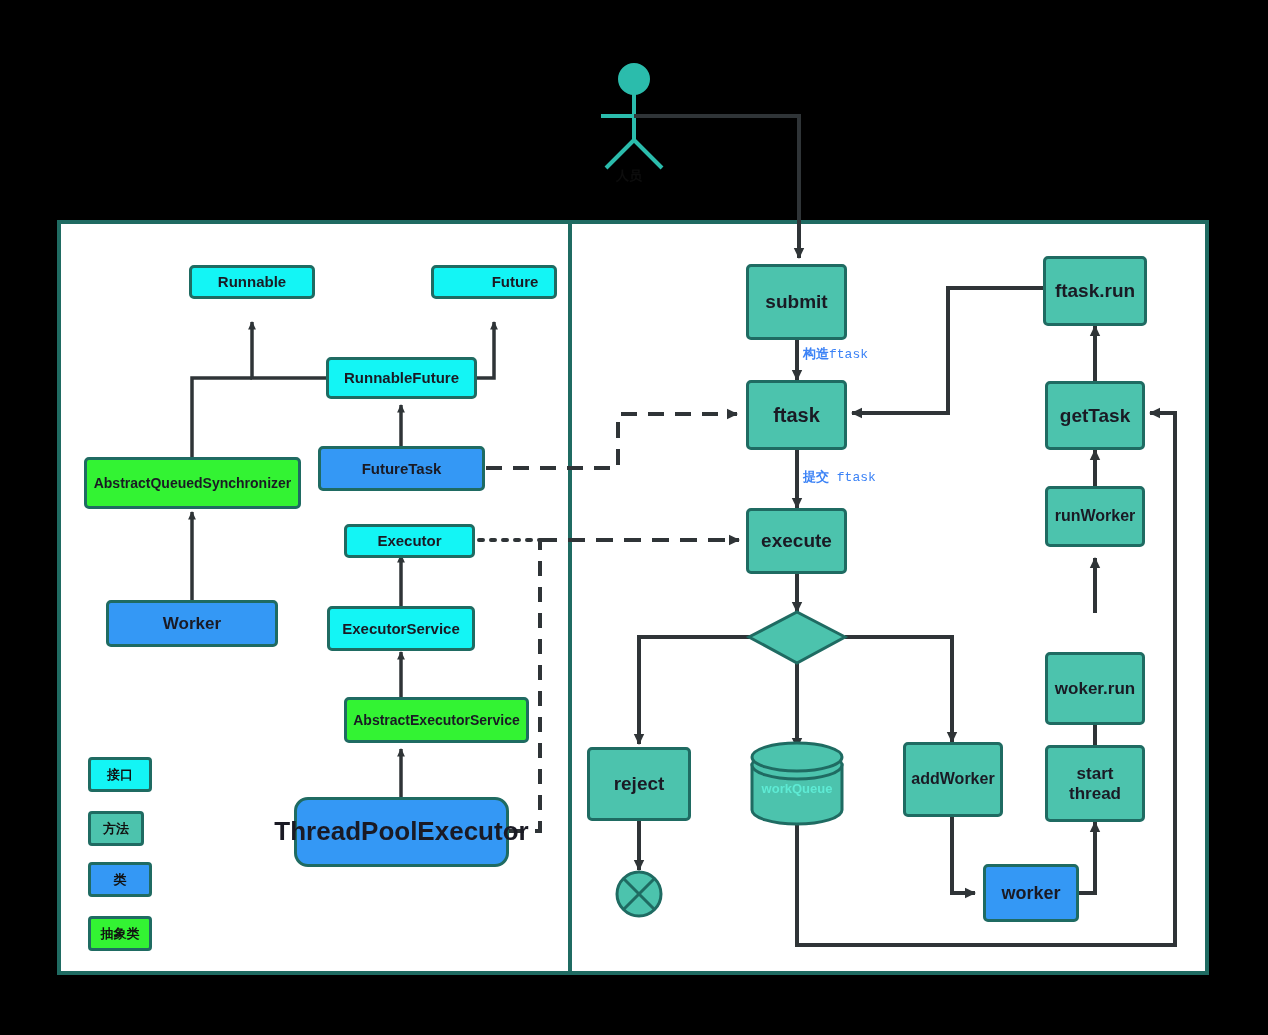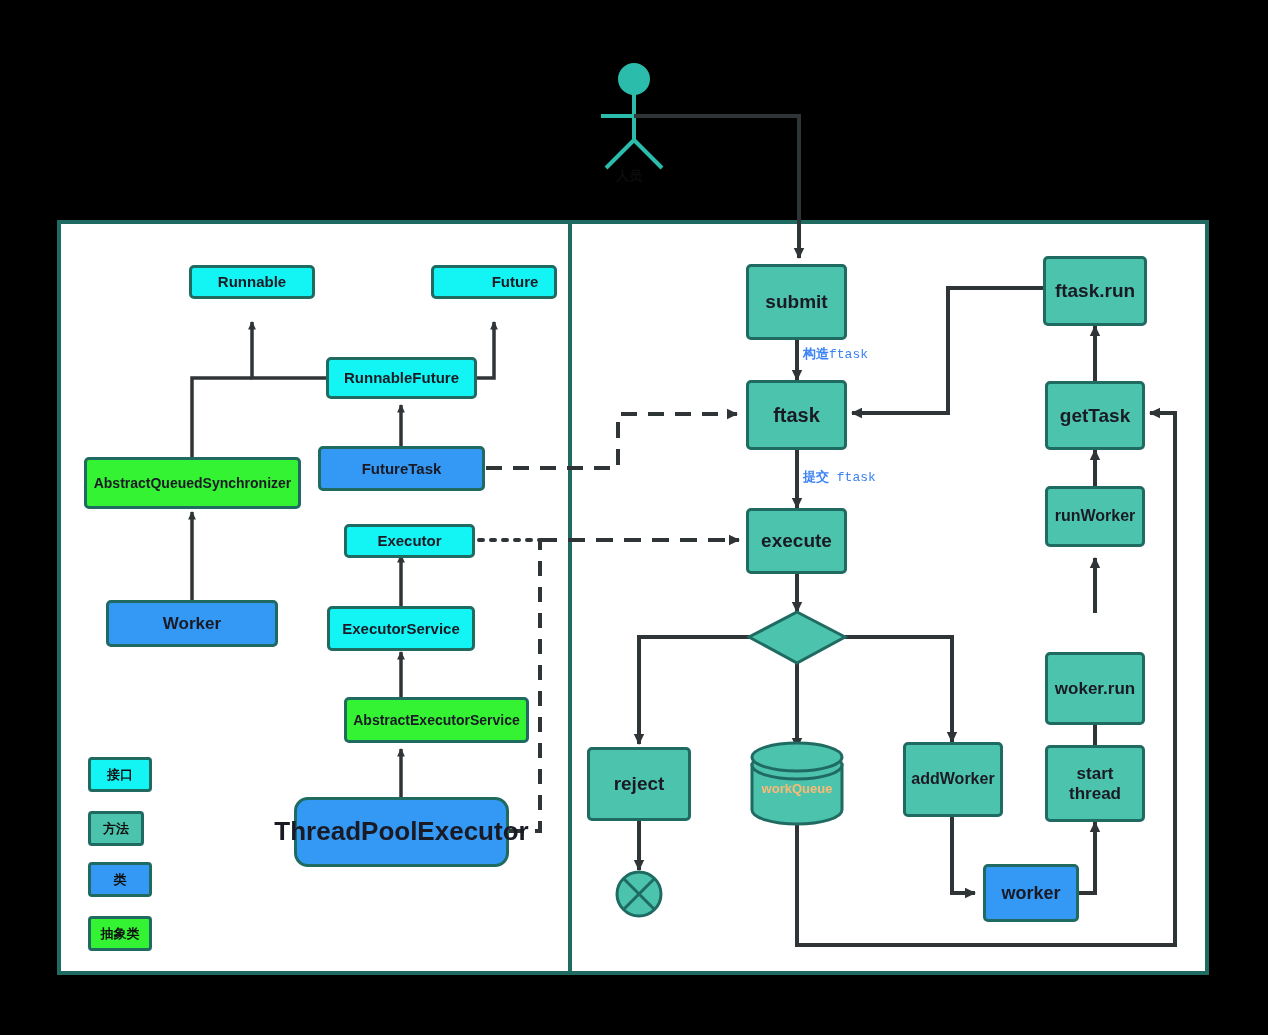--- a/index.html
+++ b/index.html
@@ -153,21 +153,21 @@
 
   <div class="node method" style="left:746px;top:264px;width:101px;height:76px;font-size:19px;">submit</div>
 
   <div class="node method" style="left:746px;top:380px;width:101px;height:70px;font-size:20px;">ftask</div>
 
   <div class="node method" style="left:746px;top:508px;width:101px;height:66px;font-size:19px;">execute</div>
 
   <div class="node method" style="left:587px;top:747px;width:104px;height:74px;font-size:19px;">reject</div>
 
   <div style="position:absolute;left:752px;top:775px;width:90px;height:26px;display:flex;
-              align-items:center;justify-content:center;color:#fdba74;font-weight:bold;
+              align-items:center;justify-content:center;color:#5eead4;font-weight:bold;
               font-size:13px;">workQueue</div>
 
   <div class="node method" style="left:903px;top:742px;width:100px;height:75px;font-size:16px;">addWorker</div>
 
   <div class="node klass" style="left:983px;top:864px;width:96px;height:58px;font-size:18px;">worker</div>
 
   <div class="node method" style="left:1045px;top:745px;width:100px;height:77px;font-size:17px;
               white-space:pre-line;">start
 thread</div>
 

